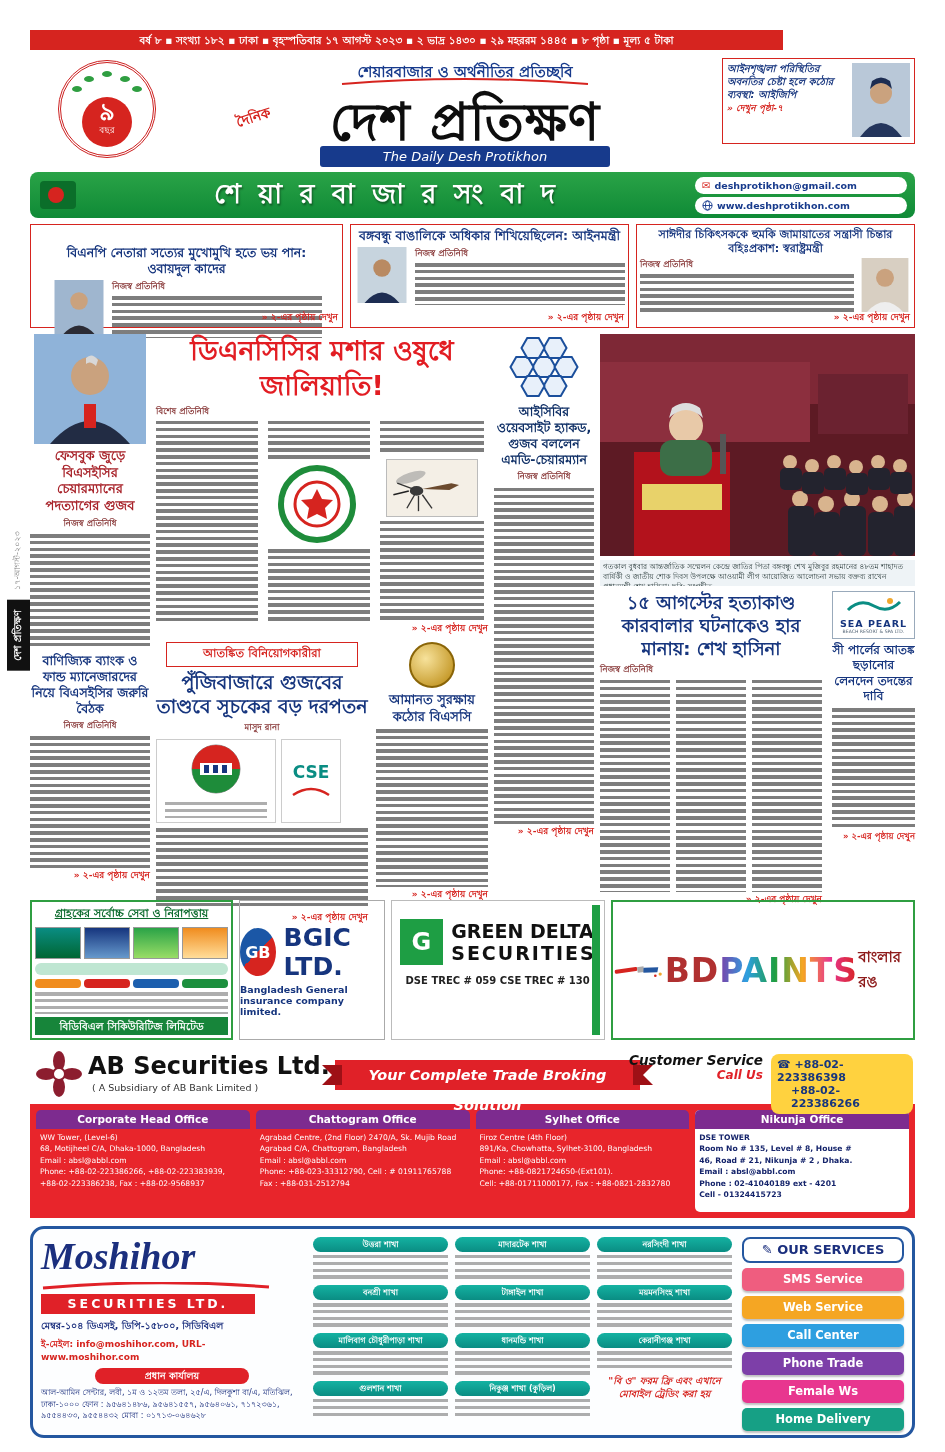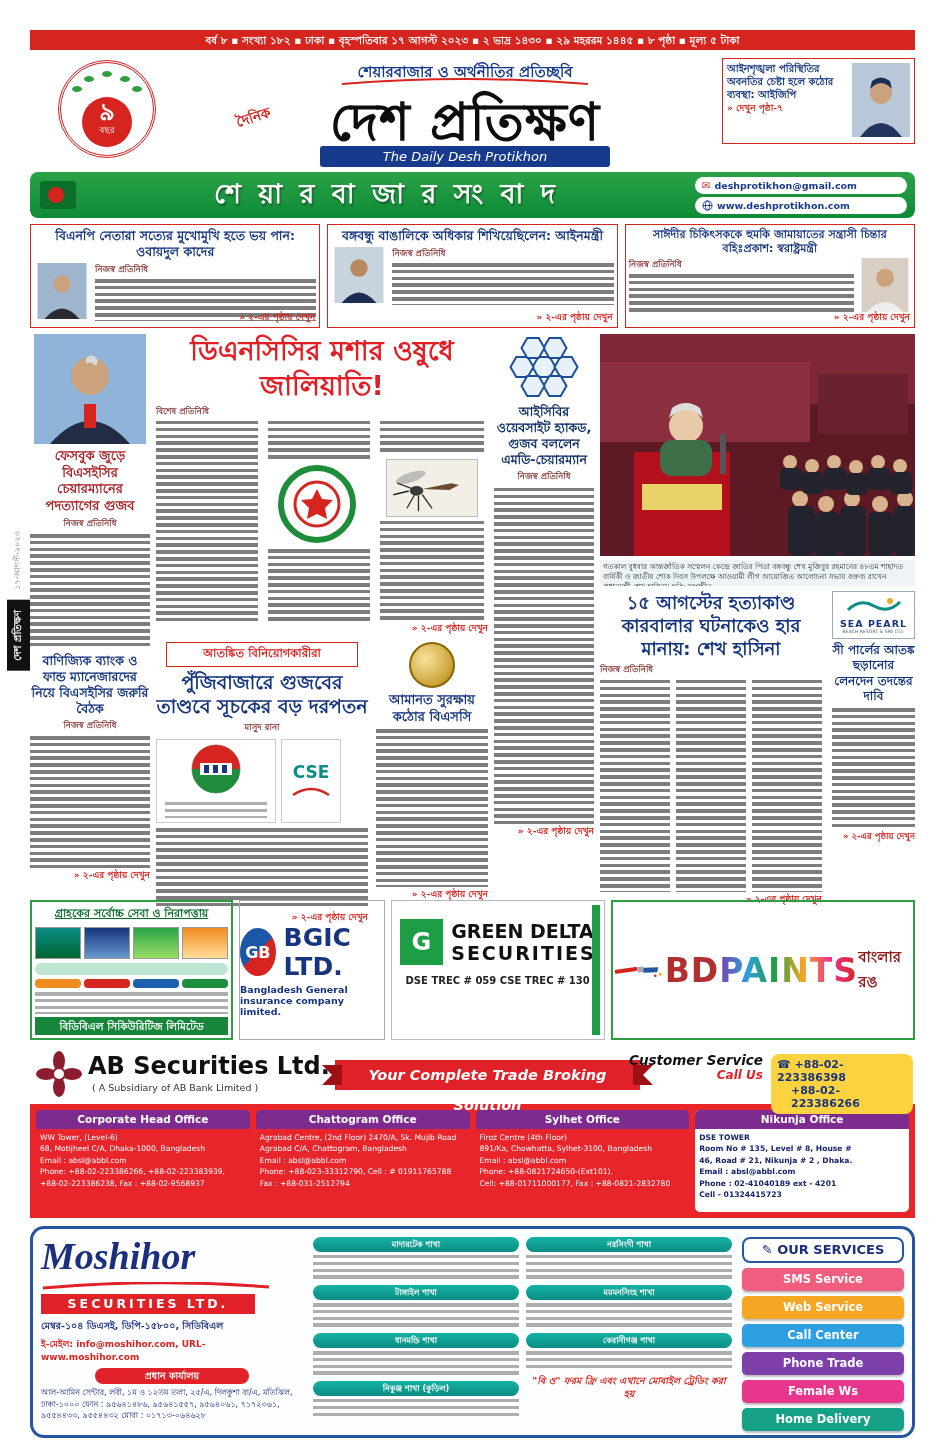--- a/index.html
+++ b/index.html
@@ -23,21 +23,21 @@
   .office .ob span{display:block;}
   .branch-pill{height:15px;line-height:15px;border-radius:8px;background:linear-gradient(#14b2a2,#0a8d83);color:#fff;font-size:8px;font-weight:bold;text-align:center;overflow:hidden;white-space:nowrap;}
   .svcbtn{height:23px;line-height:23px;border-radius:5px;color:#fff;font-weight:bold;font-size:11.5px;text-align:center;margin-top:5px;box-shadow:0 2px 2px rgba(0,0,0,.25);}
   .vtext{writing-mode:vertical-rl;transform:rotate(180deg);}
 </style>
 </head>
 <body>
 
 <div id="page">
 
-  <div class="abs" style="left:30px;top:30px;width:885px;height:20px;background:#d6241f;color:#fff;font-size:10.5px;line-height:20px;text-align:center;font-weight:bold;">বর্ষ ৮ ▪ সংখ্যা ১৮২ ▪ ঢাকা ▪ বৃহস্পতিবার ১৭ আগস্ট ২০২৩ ▪ ২ ভাদ্র ১৪৩০ ▪ ২৯ মহররম ১৪৪৫ ▪ ৮ পৃষ্ঠা ▪ মূল্য ৫ টাকা</div>
+  <div class="abs" style="left:30px;top:30px;width:753px;height:20px;background:#d6241f;color:#fff;font-size:10.5px;line-height:20px;text-align:center;font-weight:bold;">বর্ষ ৮ ▪ সংখ্যা ১৮২ ▪ ঢাকা ▪ বৃহস্পতিবার ১৭ আগস্ট ২০২৩ ▪ ২ ভাদ্র ১৪৩০ ▪ ২৯ মহররম ১৪৪৫ ▪ ৮ পৃষ্ঠা ▪ মূল্য ৫ টাকা</div>
 
   <div class="abs" style="left:30px;top:54px;width:885px;height:116px;">
 
     <div class="abs" style="left:28px;top:6px;width:98px;height:98px;border:3px double #cc1f1f;border-radius:50%;background:#fff;">
       <svg class="abs" style="left:6px;top:4px;" width="80" height="34" viewBox="0 0 80 34">
         <g fill="#2f9e41">
             <ellipse cx="10" cy="22" rx="5" ry="3"></ellipse>
             <ellipse cx="22" cy="12" rx="5" ry="3"></ellipse>
             <ellipse cx="40" cy="7" rx="5" ry="3"></ellipse>
             <ellipse cx="58" cy="12" rx="5" ry="3"></ellipse>
@@ -52,21 +52,21 @@
 
     <div class="abs ctr" style="left:200px;top:6px;width:470px;color:#173a8c;font-weight:bold;font-size:15px;">শেয়ারবাজার ও অর্থনীতির প্রতিচ্ছবি</div>
     <svg class="abs" style="left:310px;top:24px;" width="250" height="8" viewBox="0 0 250 8">
       <path d="M2 6 Q125 -4 248 6" stroke="#d6241f" stroke-width="2" fill="none"></path>
     </svg>
     <div class="abs" style="left:206px;top:52px;transform:rotate(-18deg);color:#d6241f;font-weight:bold;font-size:14px;">দৈনিক</div>
     <div class="abs ctr" style="left:180px;top:28px;width:510px;font-size:52px;font-weight:bold;color:#0d0d0d;letter-spacing:1px;">দেশ প্রতিক্ষণ</div>
     <div class="abs ctr" style="left:290px;top:92px;width:290px;height:21px;background:#173a8c;color:#fff;font-style:italic;font-size:13px;line-height:21px;border-radius:3px;">The Daily Desh Protikhon</div>
 
     <div class="abs" style="left:692px;top:4px;width:193px;height:86px;border:1.5px solid #d6241f;padding:4px;display:flex;gap:4px;">
-      <div style="flex:1;">
+      <div style="flex:1;font-style:italic;">
         <div class="bnhead" style="color:#16357e;font-size:10px;">আইনশৃঙ্খলা পরিস্থিতির অবনতির চেষ্টা হলে কঠোর ব্যবস্থা: আইজিপি</div>
         <div style="color:#d6241f;font-size:9px;font-weight:bold;">» দেখুন পৃষ্ঠা-৭</div>
       </div>
       <svg width="58" height="74" viewBox="0 0 58 74">
         <rect width="58" height="74" fill="#b9c8d8"></rect>
           <circle cx="29" cy="30" r="11" fill="#caa27e"></circle>
           <path d="M18 26 q11 -12 22 0 l-2 -8 q-9 -7 -18 0 Z" fill="#1d2d52"></path>
           <path d="M8 74 Q29 46 50 74 Z" fill="#24355c"></path>
       </svg>
     </div>
@@ -88,21 +88,21 @@
             <circle cx="6" cy="6" r="5" fill="none" stroke="#173a8c"></circle>
             <ellipse cx="6" cy="6" rx="2.2" ry="5" fill="none" stroke="#173a8c"></ellipse>
             <line x1="1" y1="6" x2="11" y2="6" stroke="#173a8c"></line>
           </svg>
         <span style="color:#173a8c;font-size:9.5px;font-weight:bold;">www.deshprotikhon.com</span>
       </div>
     </div>
   </div>
 
   <div class="abs" style="left:30px;top:224px;width:885px;height:104px;display:flex;gap:7px;">
-    <div style="flex:1;border:1.5px solid #d6241f;padding:3px;position:relative;">
+    <div style="flex:1;border:1.5px solid #d6241f;padding:20px;position:relative;">
       <div class="bnhead ctr navy" style="font-size:12.5px;">বিএনপি নেতারা সত্যের মুখোমুখি হতে ভয় পান: ওবায়দুল কাদের</div>
       <div style="display:flex;gap:5px;margin-top:3px;">
         <svg width="56" height="56" viewBox="0 0 56 64">
             <rect width="56" height="64" fill="#9fb6cf"></rect>
             <circle cx="28" cy="24" r="10" fill="#caa27e"></circle>
             <path d="M8 64 Q28 40 48 64 Z" fill="#2b2b34"></path>
           </svg>
         <div style="flex:1;">
           <div class="byline">নিজস্ব প্রতিনিধি</div>
           <div class="tl" style="height:42px;margin-top:2px;"></div>
@@ -450,20 +450,30 @@
           <path d="M2 6 Q115 -4 228 5" stroke="#e02128" stroke-width="3" fill="none"></path>
         </svg>
       <div class="ctr" style="width:214px;height:20px;background:#e02128;color:#fff;font-weight:b old;font-weight:bold;font-size:12.5px;letter-spacing:3px;line-height:20px;">SECURITIES LTD.</div>
       <div style="font-size:9.5px;font-weight:bold;color:#1b2f7e;margin-top:5px;">মেম্বর-১০৪ ডিএসই, ডিপি-১৫৮০০, সিডিবিএল</div>
       <div style="font-size:9px;font-weight:bold;color:#d6241f;margin-top:3px;">ই-মেইল: info@moshihor.com, URL- www.moshihor.com</div>
       <div class="ctr" style="width:154px;height:16px;background:#e02128;color:#fff;font-weight:bold;font-size:9.5px;line-height:16px;border-radius:8px;margin:6px auto 0;">প্রধান কার্যালয়</div>
       <div style="font-size:8px;color:#1b2f7e;line-height:1.45;margin-top:3px;">আল-আমিন সেন্টার, লবী, ১ম ও ১২তম তলা, ২৫/এ, দিলকুশা বা/এ, মতিঝিল, ঢাকা-১০০০  ফোন : ৯৫৬৪১৪৮৬, ৯৫৬৪১৫৫৭, ৯৫৬৪০৬১, ৭১৭২৩৬১, ৯৫৫৪৪৩৩, ৯৫৫৪৪৩২  মোবা : ০১৭১৩-০৬৪৬২৮</div>
     </div>
     <div style="flex:1;display:flex;gap:7px;">
       <div style="flex:1;">
+        <div class="branch-pill">উত্তরা শাখা</div>
+        <div class="tl lite" style="height:24px;margin:3px 0 6px;"></div>
+        <div class="branch-pill">বনশ্রী শাখা</div>
+        <div class="tl lite" style="height:24px;margin:3px 0 6px;"></div>
+        <div class="branch-pill">মালিবাগ চৌধুরীপাড়া শাখা</div>
+        <div class="tl lite" style="height:24px;margin:3px 0 6px;"></div>
+        <div class="branch-pill">গুলশান শাখা</div>
+        <div class="tl lite" style="height:18px;margin-top:3px;"></div>
+      </div>
+      <div style="flex:1;">
         <div class="branch-pill">মাদারটেক শাখা</div>
         <div class="tl lite" style="height:24px;margin:3px 0 6px;"></div>
         <div class="branch-pill">টাঙ্গাইল শাখা</div>
         <div class="tl lite" style="height:24px;margin:3px 0 6px;"></div>
         <div class="branch-pill">ধানমন্ডি শাখা</div>
         <div class="tl lite" style="height:24px;margin:3px 0 6px;"></div>
         <div class="branch-pill">নিকুঞ্জ শাখা (কুড়িল)</div>
         <div class="tl lite" style="height:18px;margin-top:3px;"></div>
       </div>
       <div style="flex:1;">

